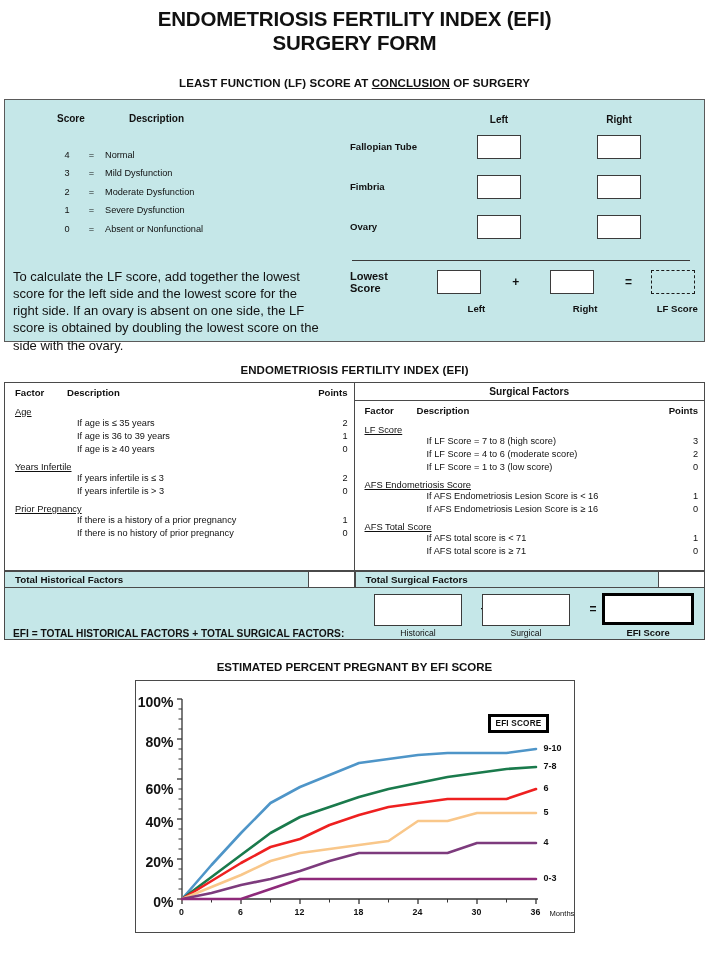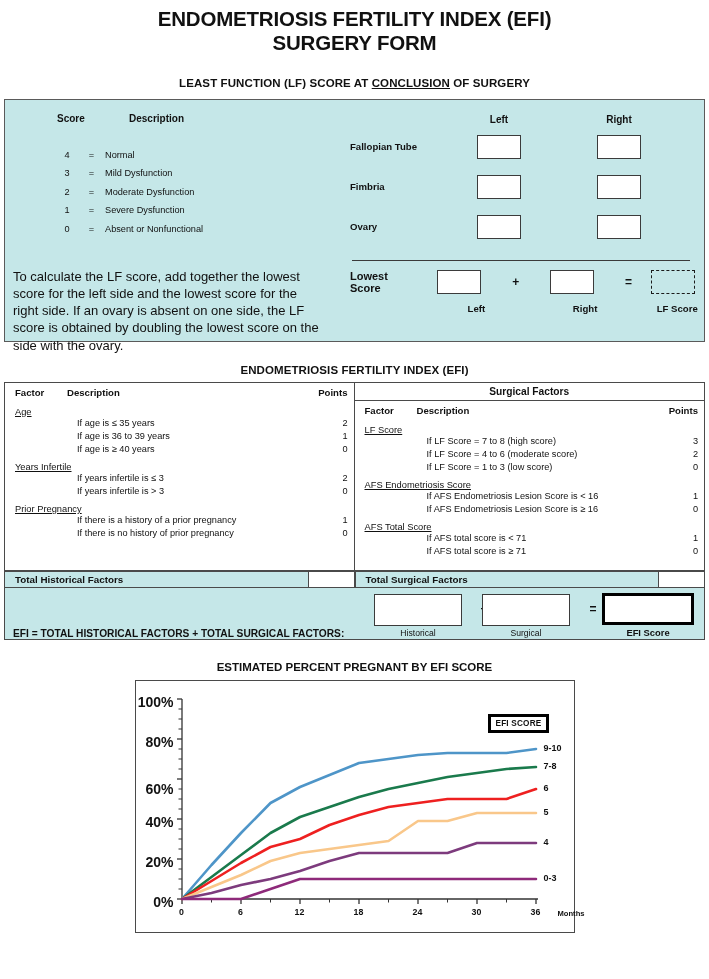--- a/index.html
+++ b/index.html
@@ -265,22 +265,21 @@
   .xtick {
     position: absolute;
     font-size: 8.8px;
     font-weight: bold;
     text-align: center;
     width: 24px;
   }
   .xunit {
     position: absolute;
     font-size: 7.6px;
-    font-weight: bold;
-    margin-left: 8px;
+    font-weight: normal;
   }
 </style>
 </head>
 <body>
 
 <div class="doc-title">
   <div>ENDOMETRIOSIS FERTILITY INDEX (EFI)</div>
   <div>SURGERY FORM</div>
 </div>
 

